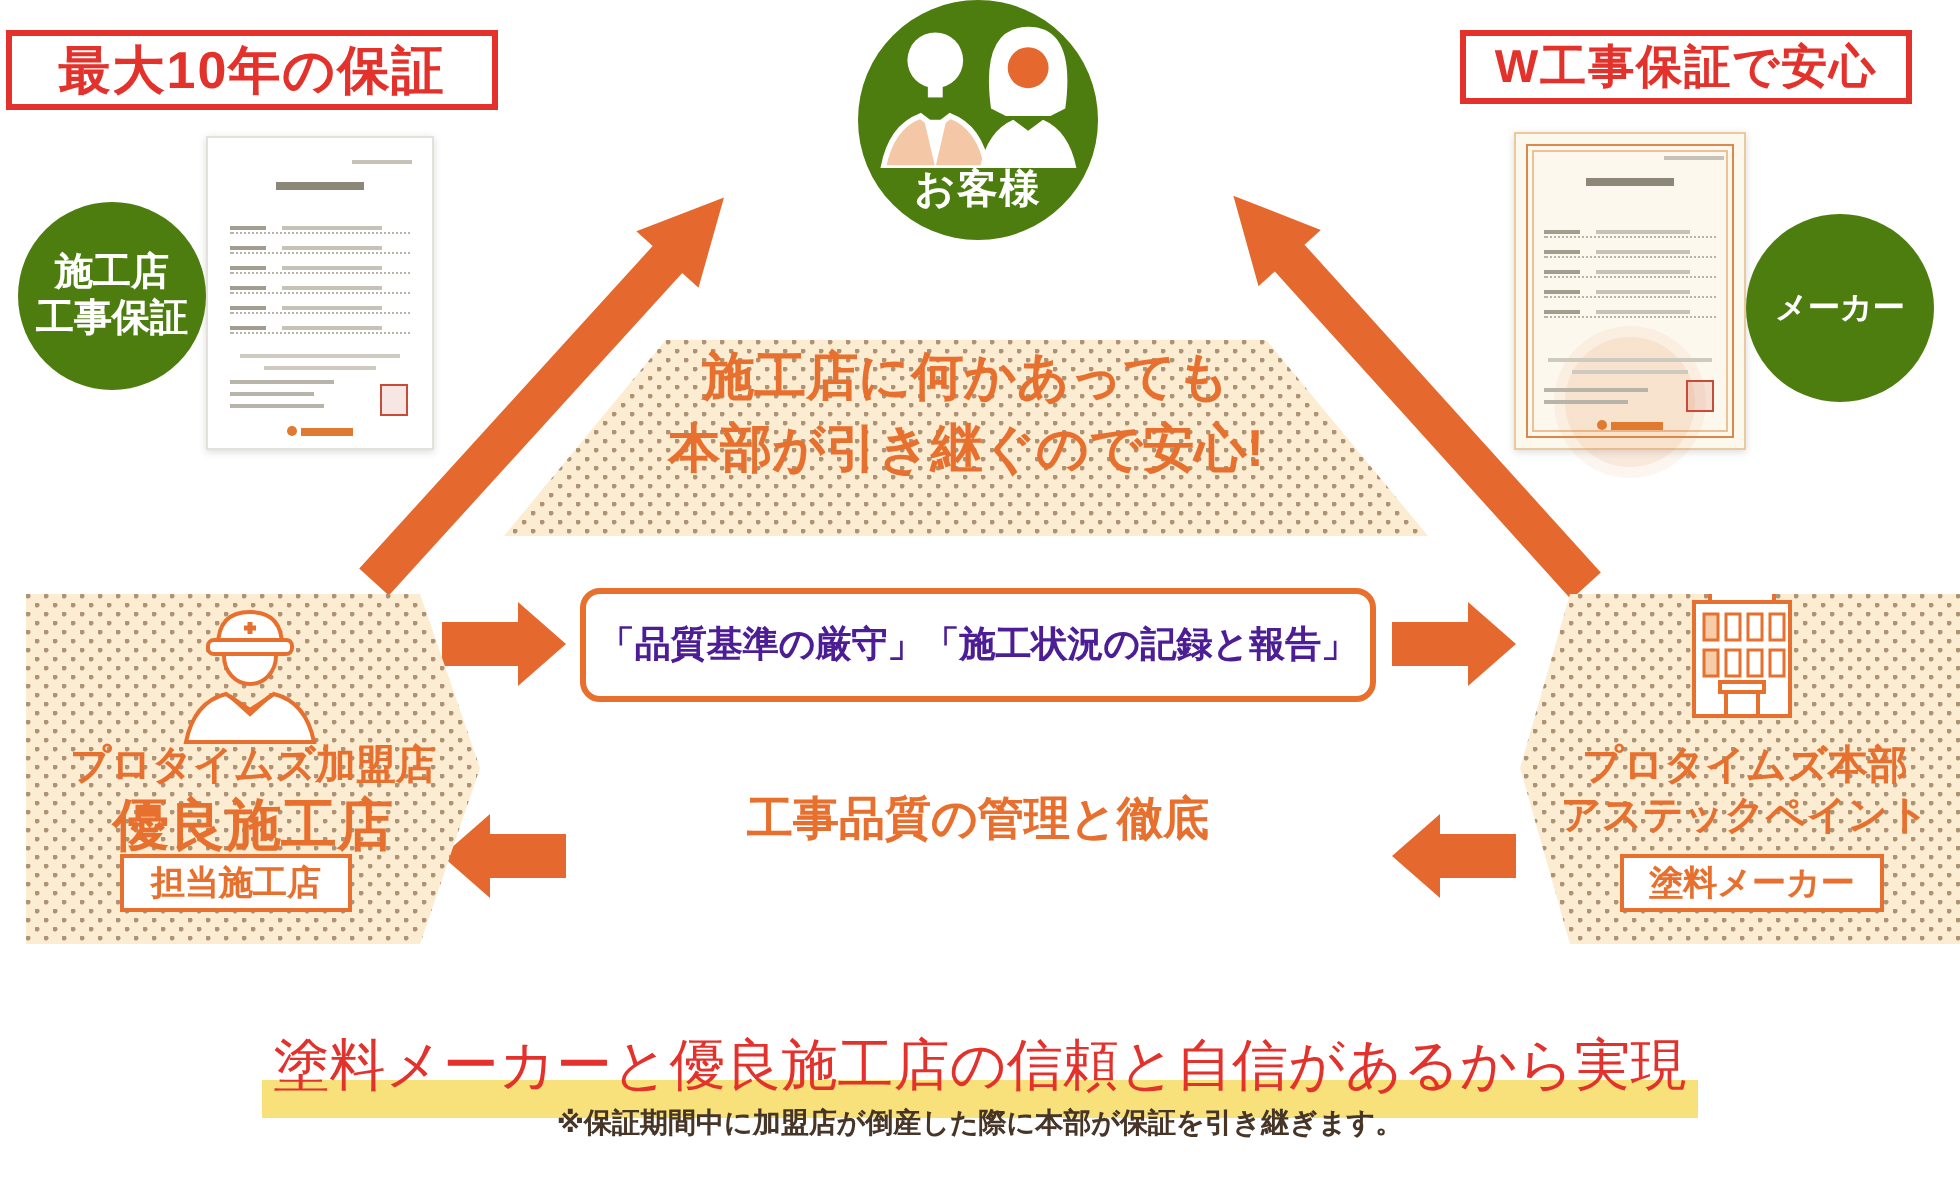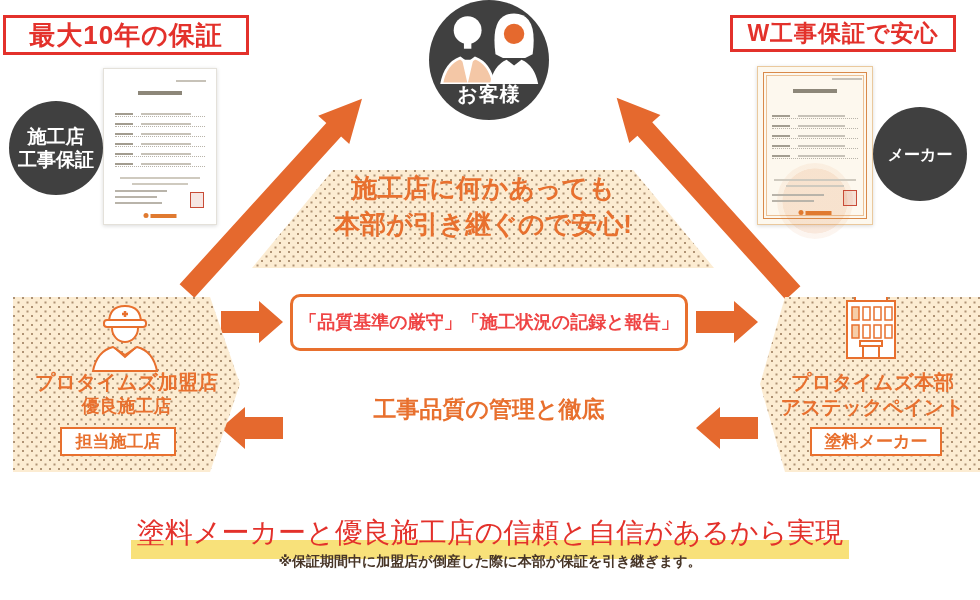--- a/index.html
+++ b/index.html
@@ -10,21 +10,21 @@
   }
   .abs{position:absolute;}
   
   .badge{
     border:3px solid #e3312b;color:#e3312b;background:#fff;
     font-weight:bold;text-align:center;white-space:nowrap;z-index:6;
   }
   #badge-left{left:3px;top:15px;width:240px;height:34px;line-height:34px;font-size:26px;letter-spacing:1px;}
   #badge-right{left:730px;top:15px;width:220px;height:31px;line-height:31px;font-size:23px;letter-spacing:1px;}
   
-  .orb{background:#404040;border-radius:50%;color:#fff;font-weight:bold;text-align:center;z-index:4;}
+  .orb{background:#4d7c0f;border-radius:50%;color:#fff;font-weight:bold;text-align:center;z-index:4;}
   #customer-circle{left:429px;top:0;width:120px;height:120px;}
   #customer-circle .label{position:absolute;bottom:12px;width:100%;font-size:20px;letter-spacing:1px;}
   #customer-circle svg{position:absolute;left:5px;top:6px;}
   #seal-left{left:9px;top:101px;width:94px;height:94px;font-size:19px;line-height:23px;padding-top:0;display:flex;flex-direction:column;justify-content:center;}
   #seal-right{left:873px;top:107px;width:94px;height:94px;font-size:16px;line-height:19px;display:flex;flex-direction:column;justify-content:center;gap:48px;}
   
   .cert{background:#fff;z-index:3;box-shadow:0 1px 4px rgba(0,0,0,.15);}
   #cert-left{left:103px;top:68px;width:112px;height:155px;border:1px solid #e4e1da;}
   #cert-right{left:757px;top:66px;width:114px;height:157px;background:#fdf8ee;border:1px solid #eac99d;}
   #cert-right .frame{position:absolute;inset:5px;border:1px solid #d98a4a;box-shadow:0 0 0 2px #fdf8ee inset,0 0 0 3px #ecc195 inset;}
@@ -54,32 +54,32 @@
   }
   #banner{left:252px;top:170px;width:462px;height:98px;z-index:2;
     clip-path:polygon(17.5% 0,82.5% 0,100% 100%,0 100%);
     text-align:center;color:#e8702e;font-weight:bold;font-size:26px;line-height:36px;box-sizing:border-box;}
   #party-left{left:13px;top:297px;width:227px;height:175px;z-index:2;
     clip-path:polygon(0 0,86.8% 0,100% 49.7%,86.8% 100%,0 100%);}
   #party-right{left:753px;top:297px;width:227px;height:175px;z-index:2;
     clip-path:polygon(14.1% 0,100% 0,100% 100%,14.1% 100%,3.1% 49.7%);}
   .party-name{position:absolute;width:100%;text-align:center;color:#e8702e;font-weight:bold;white-space:nowrap;}
   #party-left .n1{top:72px;font-size:20px;}
-  #party-left .n2{top:97px;font-size:18px;}
+  #party-left .n2{top:97px;font-size:28px;}
   #party-right .n1{top:72px;font-size:20px;left:6px;}
   #party-right .n2{top:97px;font-size:20px;left:6px;}
   .tag{position:absolute;background:#fff;border:2px solid #e8702e;color:#e8702e;font-weight:bold;
        text-align:center;font-size:17px;line-height:25px;height:25px;}
   #party-left .tag{left:47px;top:130px;width:112px;}
   #party-right .tag{left:57px;top:130px;width:128px;}
   #party-left svg{position:absolute;left:76px;top:-3px;}
   #party-right svg{position:absolute;left:88px;top:-5px;}
   
   .qbox{left:290px;width:392px;height:51px;border:3px solid #e8702e;border-radius:10px;background:#fff;
-    color:#ef4444;font-weight:bold;font-size:18px;line-height:51px;text-align:center;white-space:nowrap;z-index:3;}
+    color:#4c1d95;font-weight:bold;font-size:18px;line-height:51px;text-align:center;white-space:nowrap;z-index:3;}
   #qbox-top{top:294px;}
   #qbox-bottom{top:400px;}
   #q-title{left:290px;top:359px;width:398px;text-align:center;color:#e8702e;font-weight:bold;font-size:23px;z-index:3;white-space:nowrap;margin-top:35px;}
   
   #headline{left:0;top:514px;width:100%;text-align:center;z-index:3;}
   #headline span{display:inline-block;font-size:28px;font-weight:normal;color:#e3312b;white-space:nowrap;
     background:linear-gradient(transparent 58%, #f8e17a 58%);padding:0 6px 7px;}
   #note{left:0;top:553px;width:100%;text-align:center;font-size:14px;font-weight:bold;color:#473527;z-index:3;white-space:nowrap;}
   
   #arrows{position:absolute;left:0;top:0;z-index:1;}

